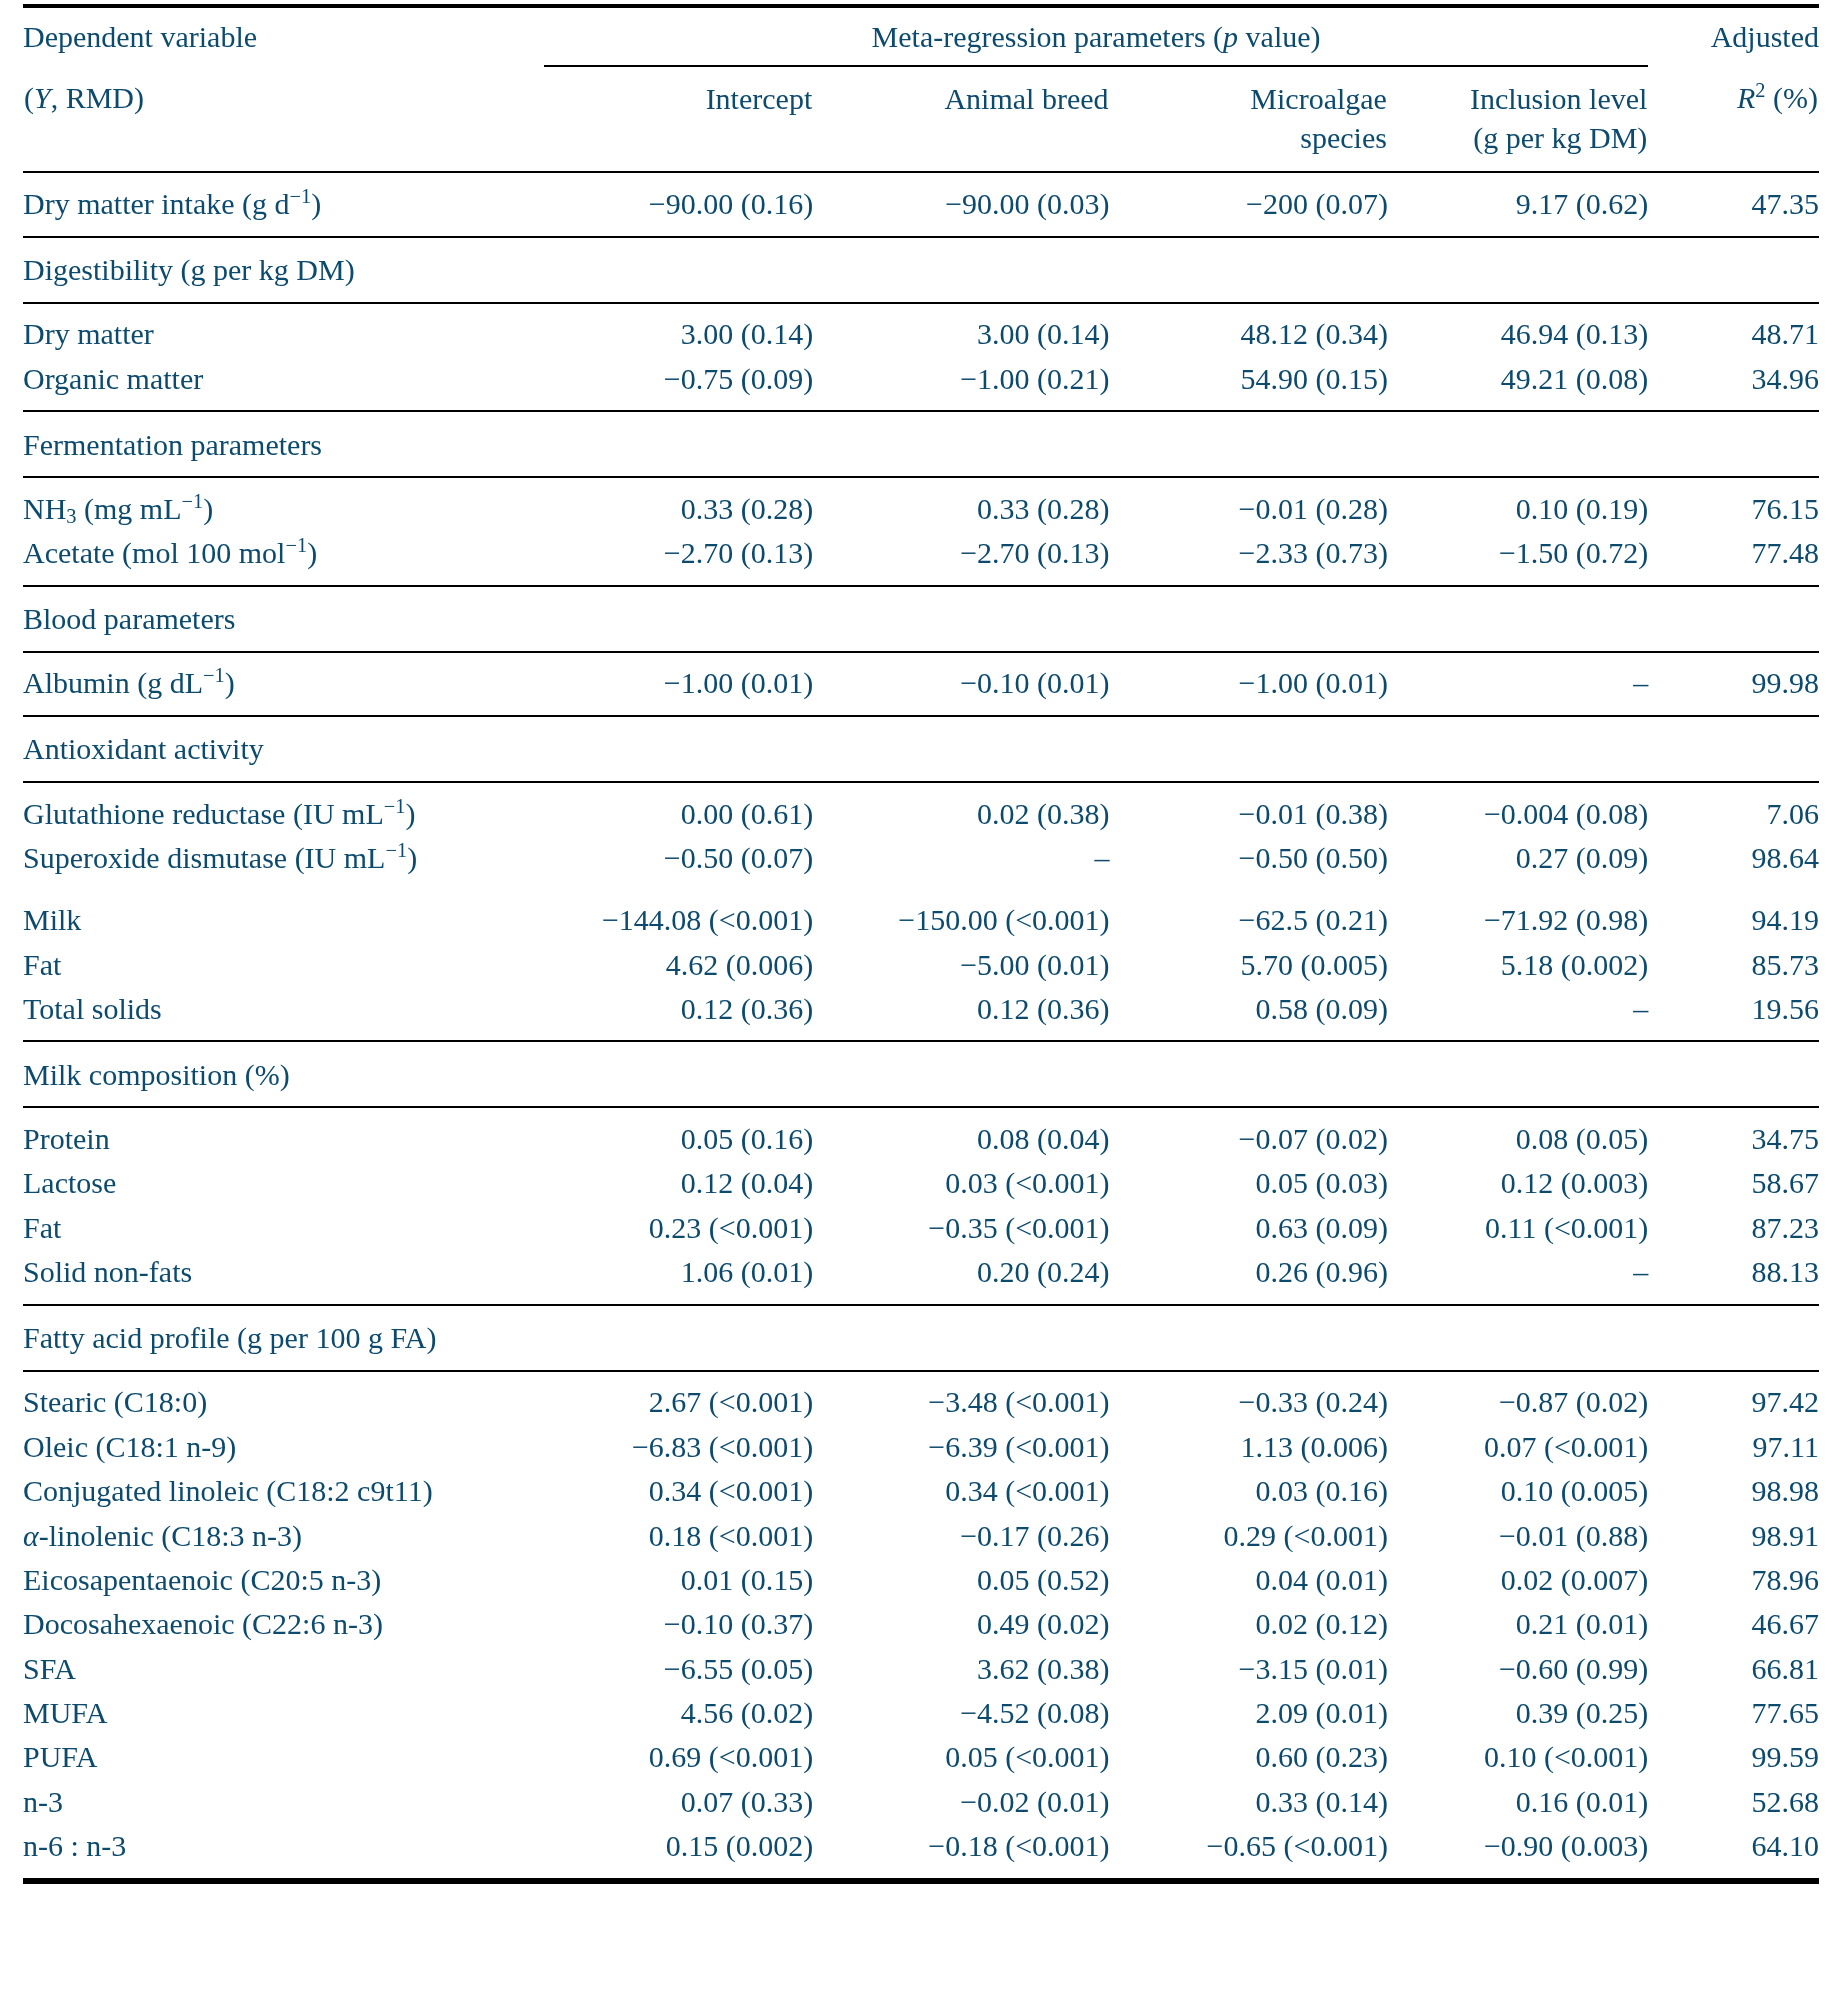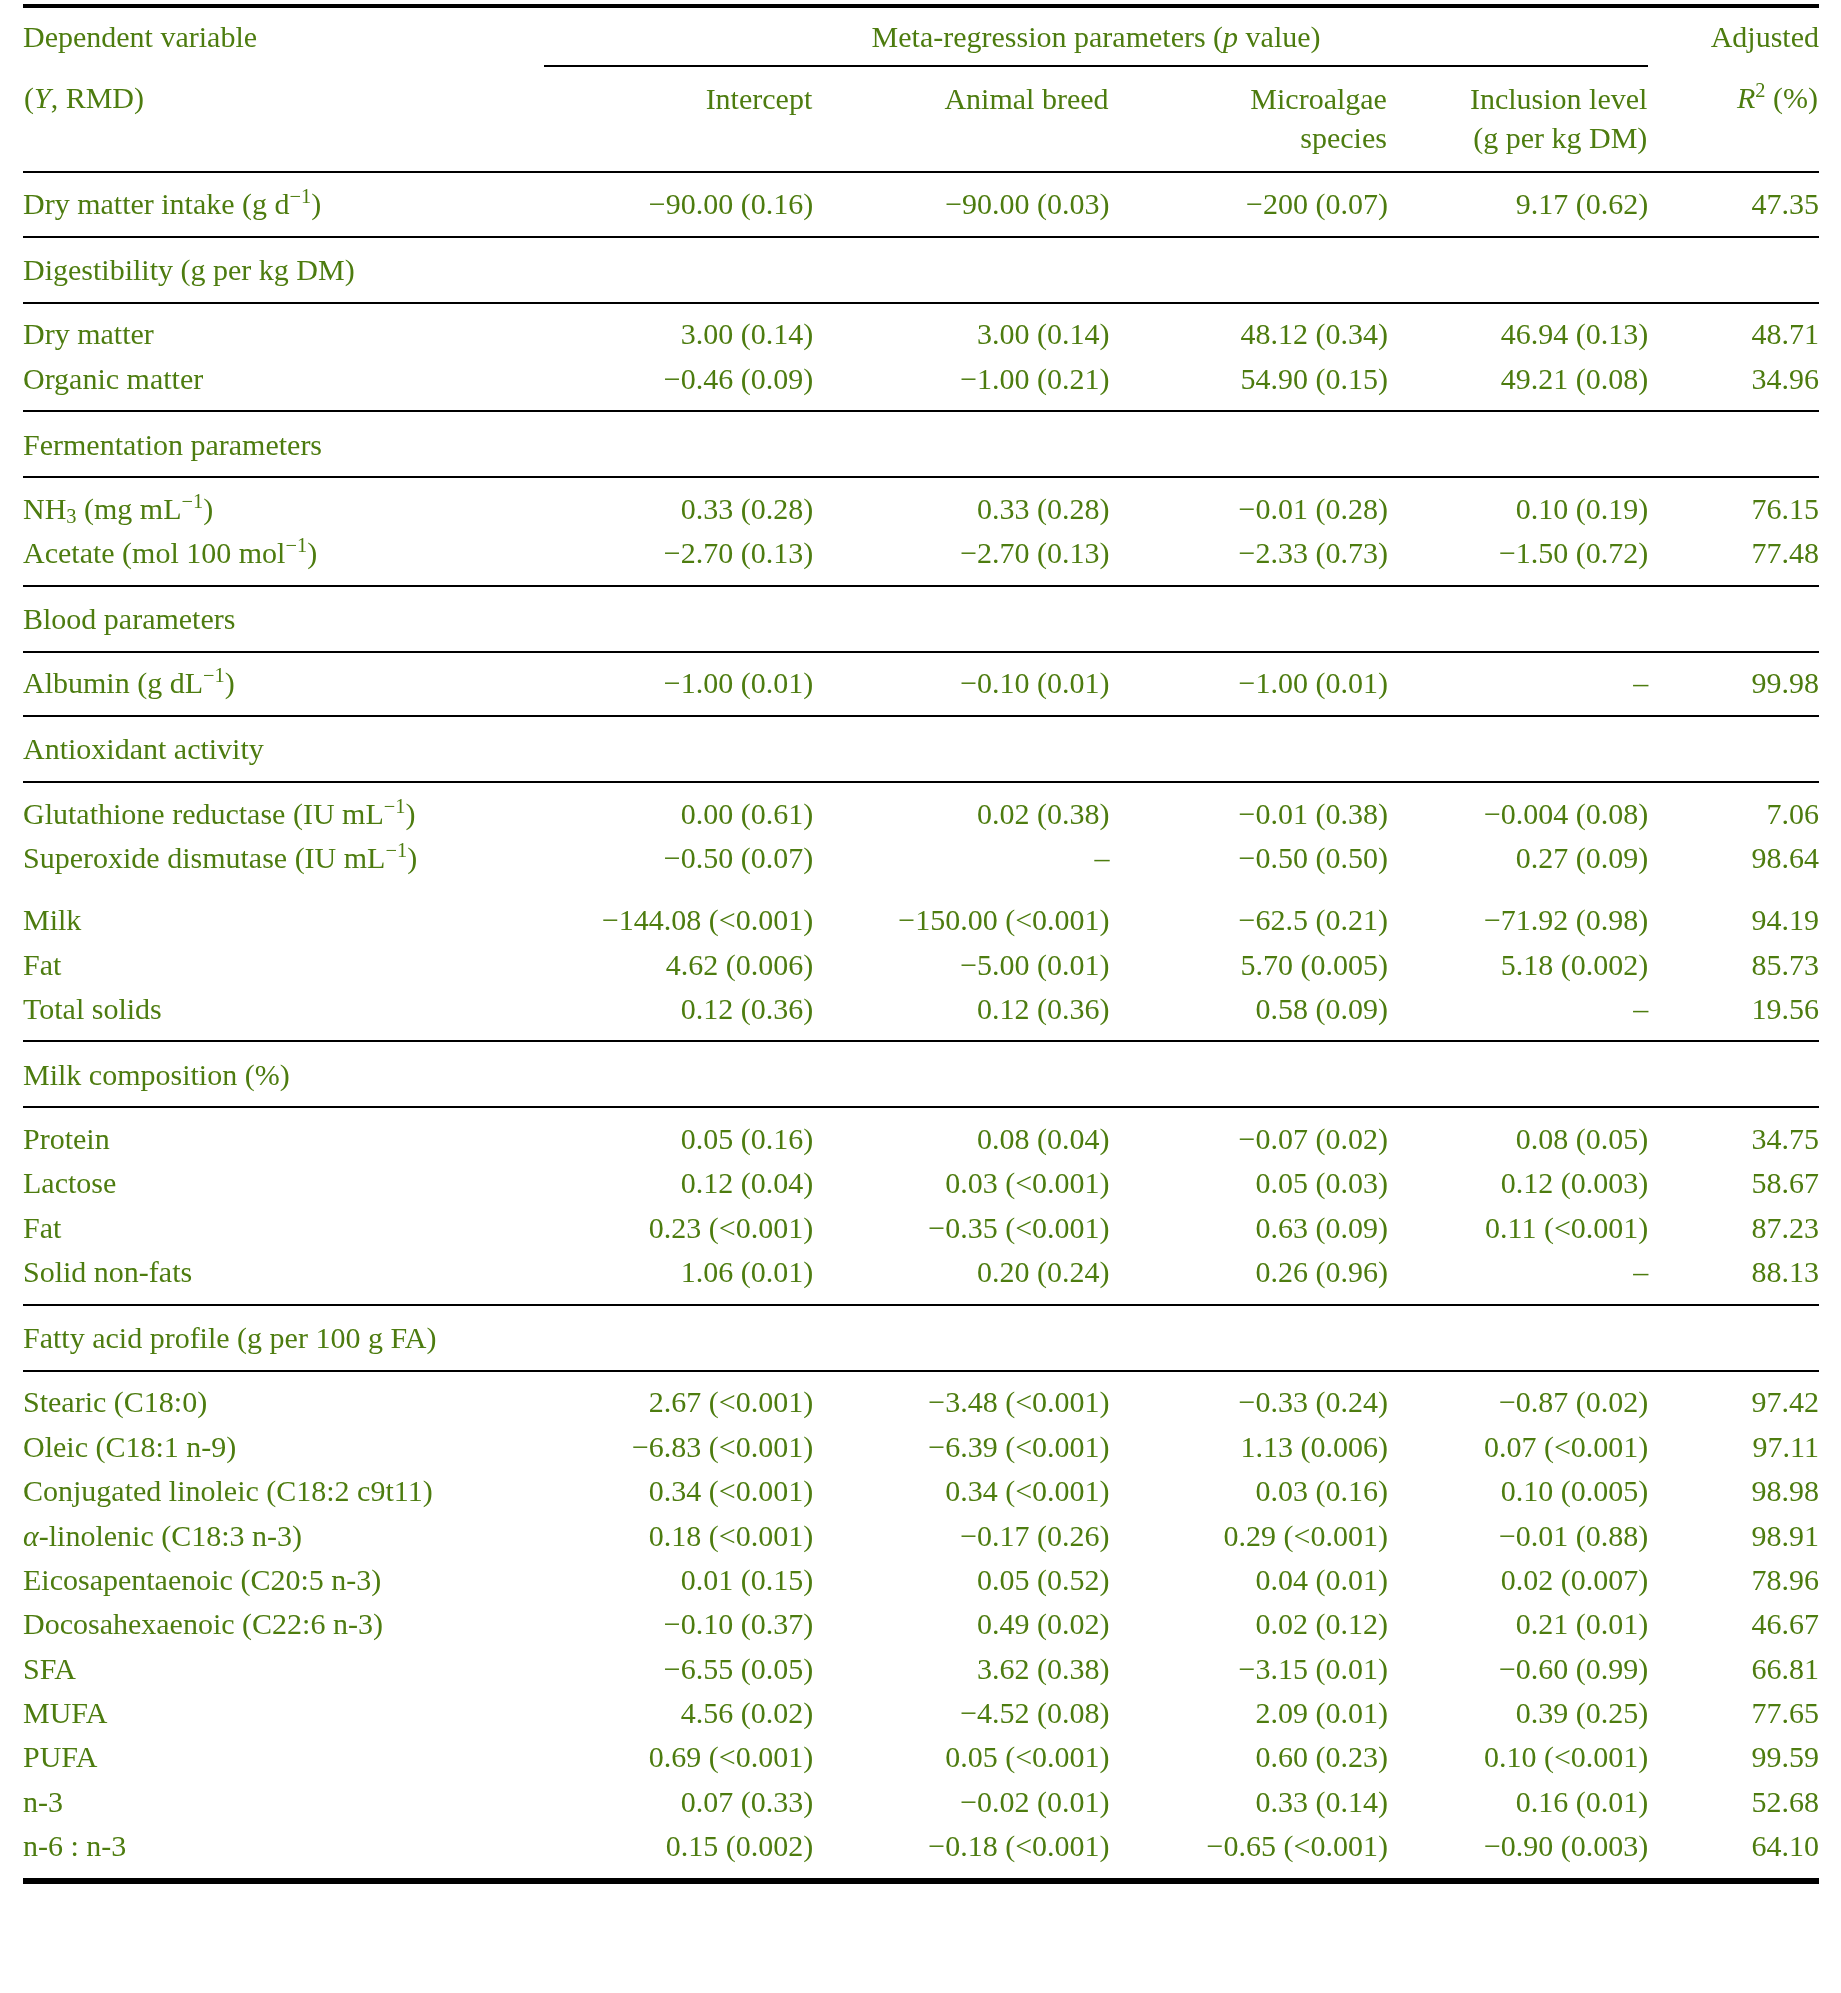--- a/index.html
+++ b/index.html
@@ -1,21 +1,21 @@
 <!DOCTYPE html>
 <html style="font-size:14.3px"><head>
 <meta charset="utf-8">
 <style>
   html, body { margin: 0; padding: 0; background: #ffffff; }
   .page {
     width: 1842px;
     height: 1993px;
     box-sizing: border-box;
     background: #fff;
-    color: #4d7c0f;
+    color: #0c4a6e;
     font-family: "Liberation Serif", "DejaVu Serif", serif;
     font-size: 30px;
     line-height: 1.3;
     padding: 3.6px 23px 0 23px;
     overflow: hidden;
   }
   table.mr-table {
     width: 100%;
     border-collapse: collapse;
     border-top: 4.5px solid #000;
@@ -101,21 +101,21 @@
         <tr class="data-row group-first">
           <td class="lbl">Dry matter</td>
           <td class="num">3.00 (0.14)</td>
           <td class="num">3.00 (0.14)</td>
           <td class="num">48.12 (0.34)</td>
           <td class="num">46.94 (0.13)</td>
           <td class="num">48.71</td>
         </tr>
         <tr class="data-row group-last">
           <td class="lbl">Organic matter</td>
-          <td class="num">−0.46 (0.09)</td>
+          <td class="num">−0.75 (0.09)</td>
           <td class="num">−1.00 (0.21)</td>
           <td class="num">54.90 (0.15)</td>
           <td class="num">49.21 (0.08)</td>
           <td class="num">34.96</td>
         </tr>
         <tr class="section-row">
           <td colspan="6">Fermentation parameters</td>
         </tr>
         <tr class="data-row group-first">
           <td class="lbl">NH<sub>3</sub> (mg mL<sup>−1</sup>)</td>

